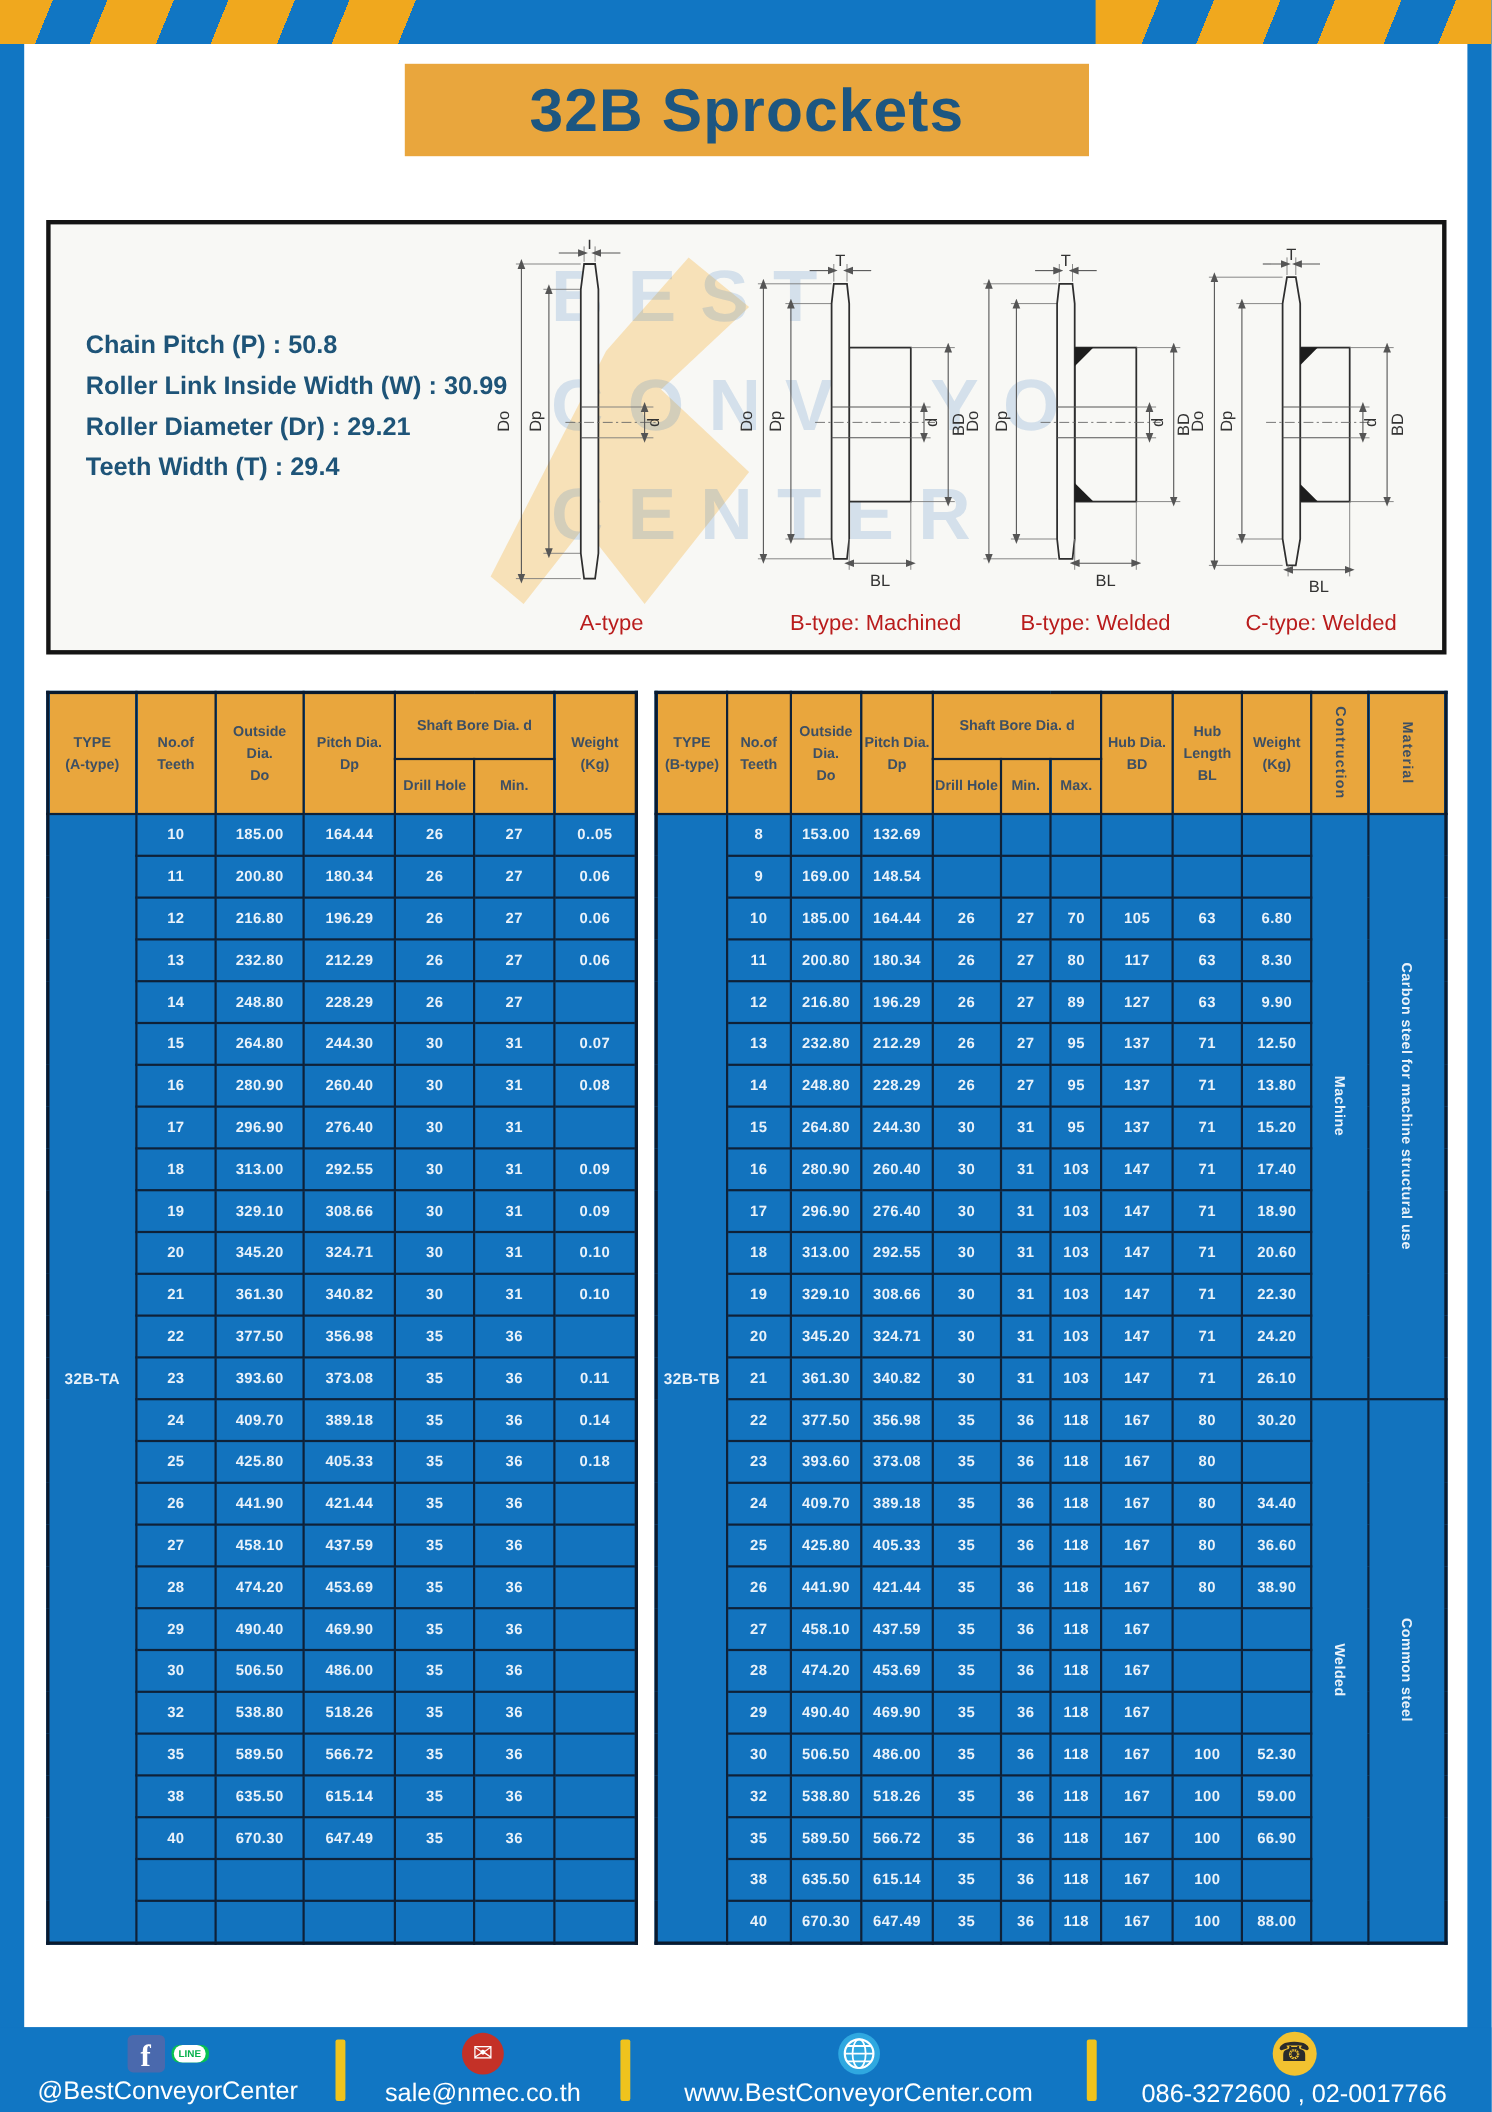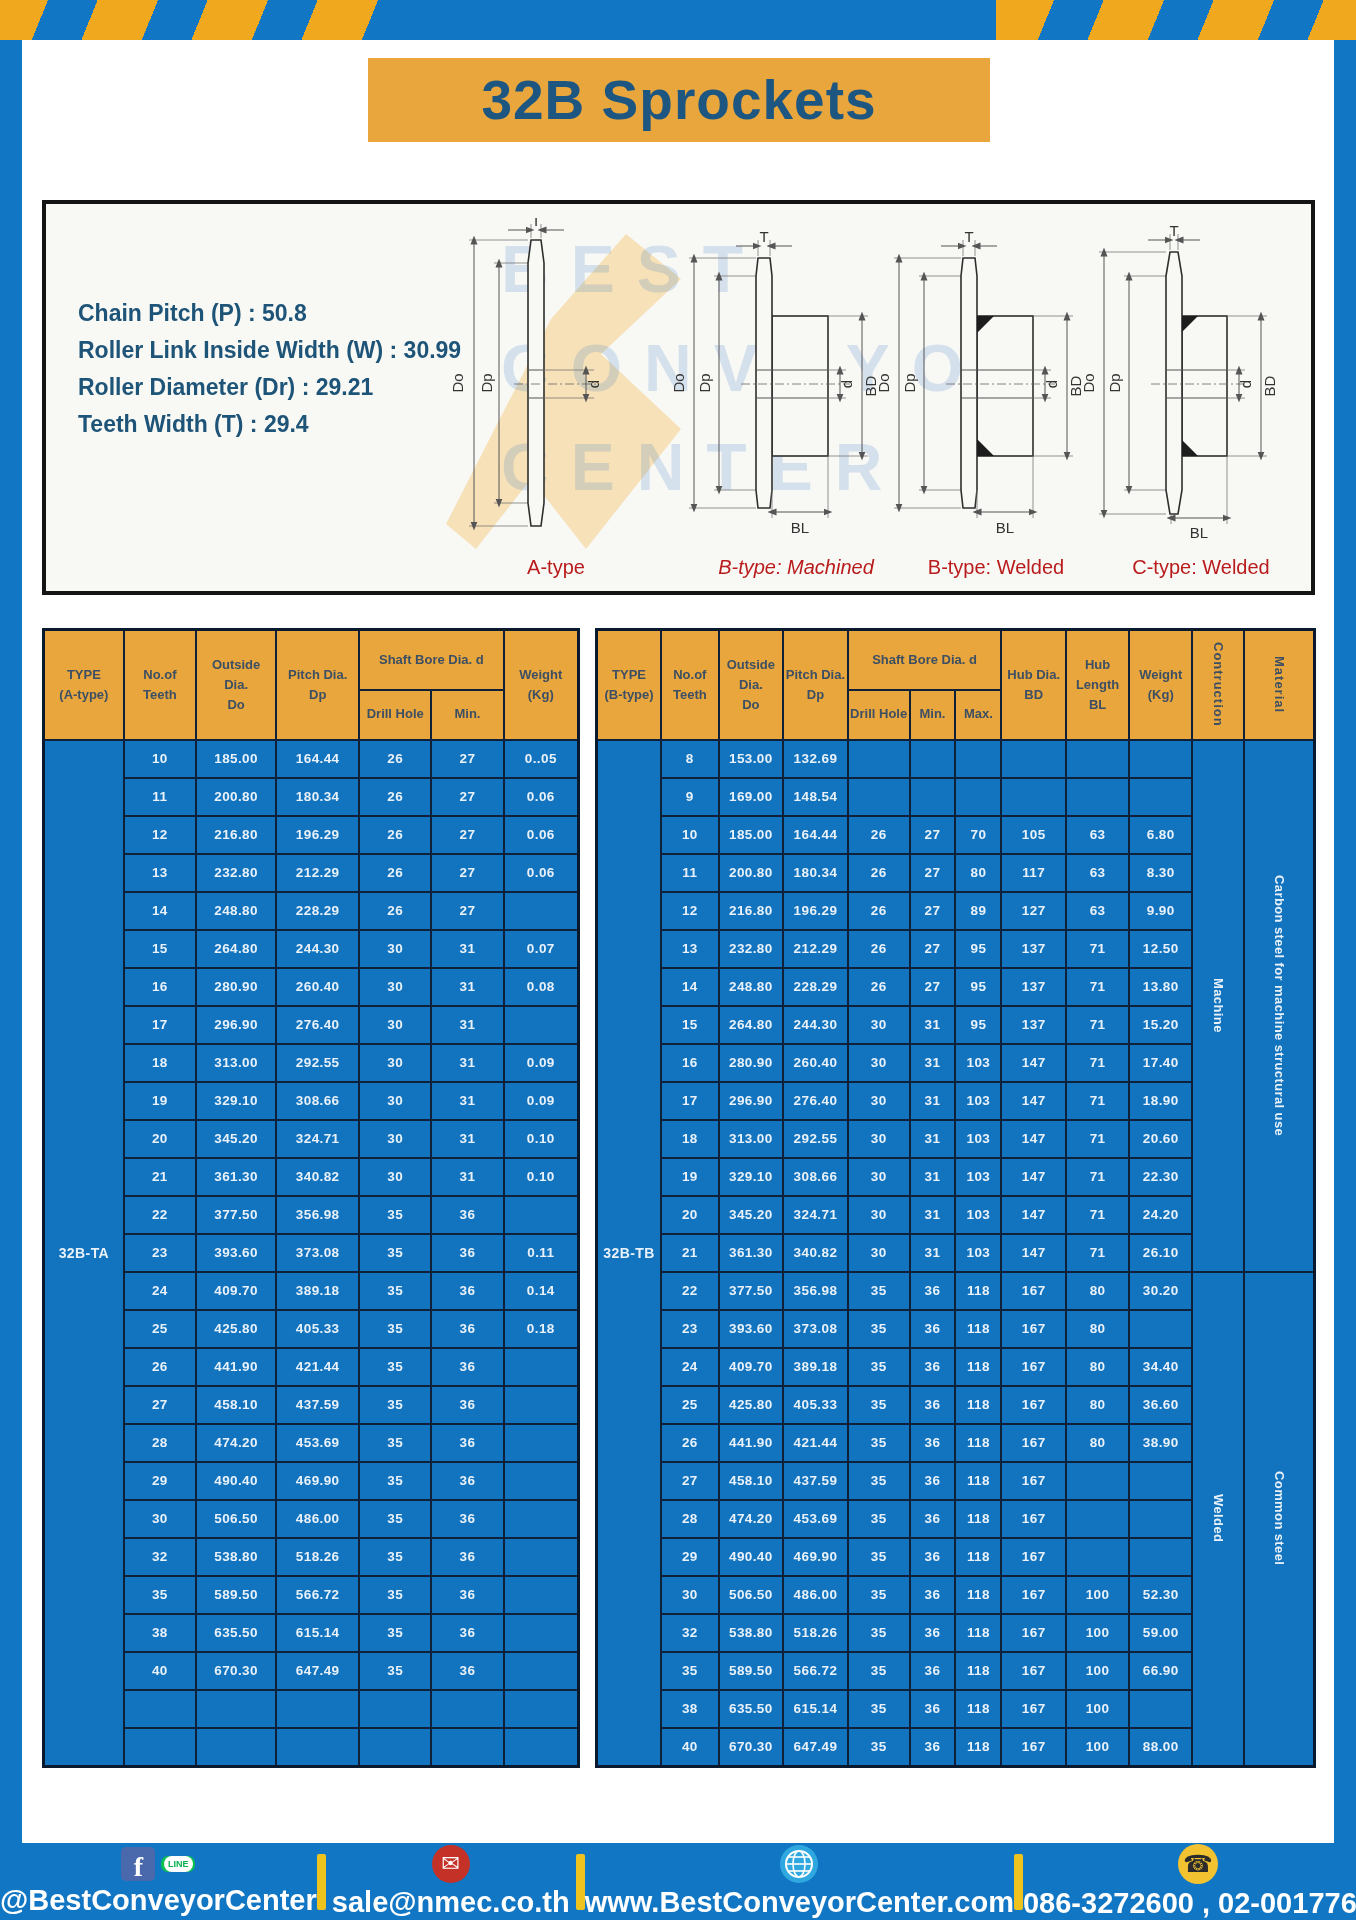--- a/index.html
+++ b/index.html
@@ -21,21 +21,21 @@
   
   .diagram-panel{position:absolute;left:20px;top:160px;width:1265px;height:387px;background:#F8F8F5;border:4px solid #141414;}
   .watermark-text{position:absolute;left:455px;top:16px;width:620px;color:rgba(70,130,195,0.20);
     font-weight:bold;font-size:66px;letter-spacing:22px;line-height:1.5;text-align:left;pointer-events:none;}
   .watermark-shape{position:absolute;left:390px;top:20px;pointer-events:none;}
   .specs{position:absolute;left:32px;top:96px;width:450px;color:#1E5478;font-size:23px;font-weight:bold;}
   .specs .spec-line{margin-bottom:10px;white-space:nowrap;}
   .diagrams{position:absolute;left:390px;top:14px;}
   .caption{position:absolute;top:352px;font-size:20px;color:#b91c1c;text-align:center;}
   .cap-a{left:430px;width:160px;}
-  .cap-b1{left:650px;width:200px;font-style:italic;}
+  .cap-b1{left:650px;width:200px;}
   .cap-b2{left:860px;width:180px;}
   .cap-c{left:1060px;width:190px;}
 
   svg .part{fill:#F8F8F5;stroke:#2e2e2e;stroke-width:1.6;}
   svg .weld{fill:#1d1d1d;stroke:none;}
   svg .dim{stroke:#555;stroke-width:1;fill:none;}
   svg .ext{stroke:#777;stroke-width:0.8;fill:none;}
   svg .cl{stroke:#666;stroke-width:0.8;stroke-dasharray:9 3 2 3;fill:none;}
   svg .dimlab{fill:#333;font-size:15px;font-family:"Liberation Sans",sans-serif;text-anchor:middle;}
 
@@ -49,21 +49,21 @@
   .tbl td.type-cell{font-size:14px;}
   .vert{writing-mode:vertical-rl;text-orientation:mixed;letter-spacing:1px;}
   th.vert{padding:8px 0;}
   td.vert{font-size:13px;}
   .tbl-a{left:20px;top:588px;width:538px;}
   .tbl-b{left:573px;top:588px;width:721px;}
 
   
   .footer{position:absolute;left:0;top:1843px;width:1356px;height:77px;background:#1176C3;display:flex;align-items:center;}
   .f-sec{display:flex;flex-direction:column;align-items:center;justify-content:center;gap:3px;height:100%;}
-  .f-sec .f-text{color:#ffffff;font-weight:bold;font-size:29px;white-space:nowrap;}
+  .f-sec .f-text{color:#ffffff;font-weight:normal;font-size:23px;white-space:nowrap;}
   .f-div{width:9px;height:56px;background:#EFC31D;border-radius:2px;flex:0 0 auto;}
   .sec1{flex:0 0 305px;}
   .sec2{flex:0 0 250px;}
   .sec3{flex:0 0 415px;}
   .sec4{flex:1 1 auto;}
   .icon-row{display:flex;gap:6px;align-items:center;}
   .icon{display:flex;align-items:center;justify-content:center;}
   .icon.fb{width:34px;height:34px;background:#4A69AD;border-radius:5px;color:#fff;font-weight:bold;font-size:28px;font-family:"Liberation Serif",serif;line-height:1;padding-top:6px;box-sizing:border-box;}
   .icon.line{width:34px;height:16px;background:#06C152;border-radius:7px;}
   .line-bubble{background:#fff;border-radius:8px;padding:3px 4px;color:#06B14C;font-size:9px;font-weight:bold;}

